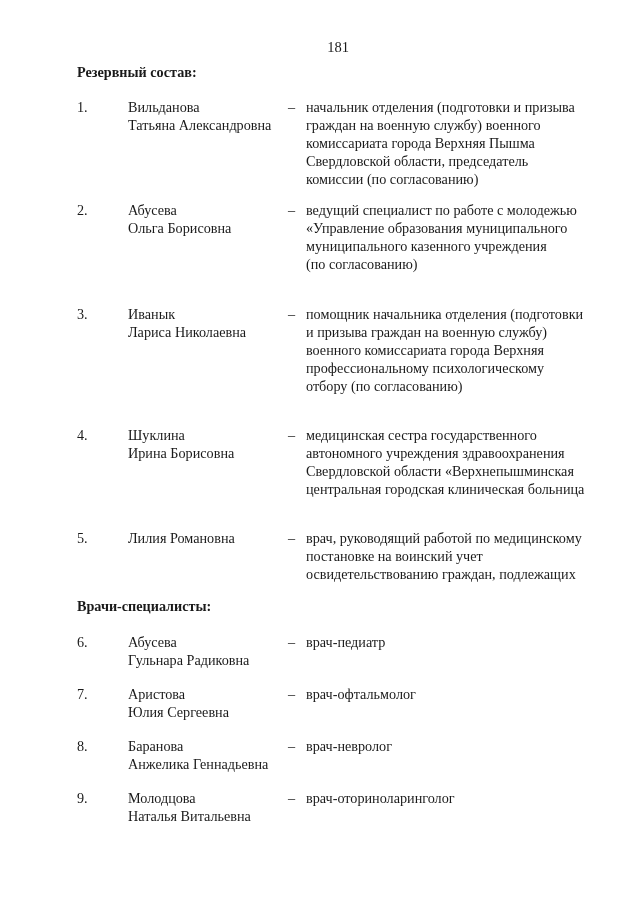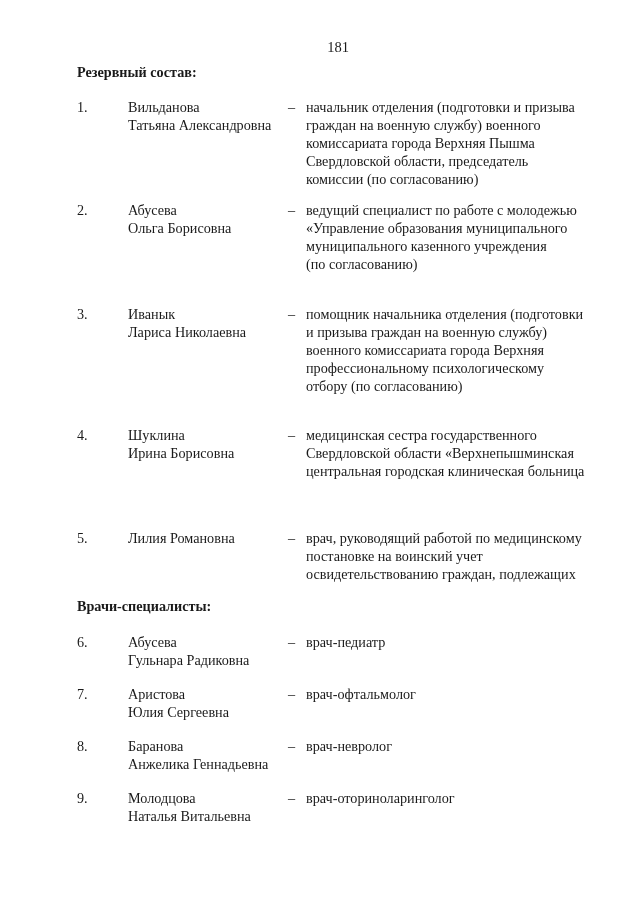--- a/index.html
+++ b/index.html
@@ -124,20 +124,21 @@
 
 <div class="entry" style="top:426px;">
   <span class="num">4.</span>
   <div class="name">
     <span>Шуклина</span>
     <span>Ирина Борисовна</span>
   </div>
   <span class="dash">–</span>
   <div class="desc">
     <span>медицинская сестра государственного</span>
+    <span>автономного учреждения здравоохранения</span>
     <span>Свердловской области «Верхнепышминская</span>
     <span>центральная городская клиническая больница</span>
   </div>
 </div>
 
 <div class="entry" style="top:529px;">
   <span class="num">5.</span>
   <div class="name">
     <span>Лилия Романовна</span>
   </div>

